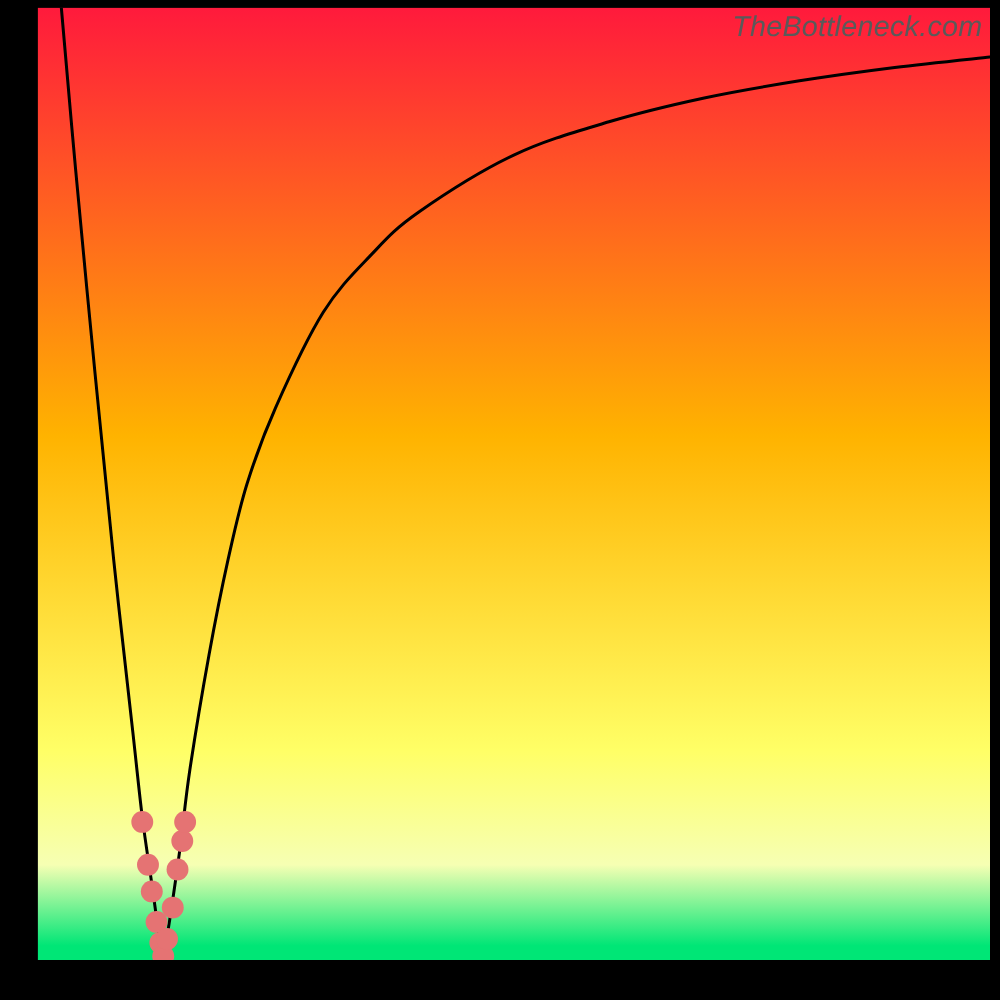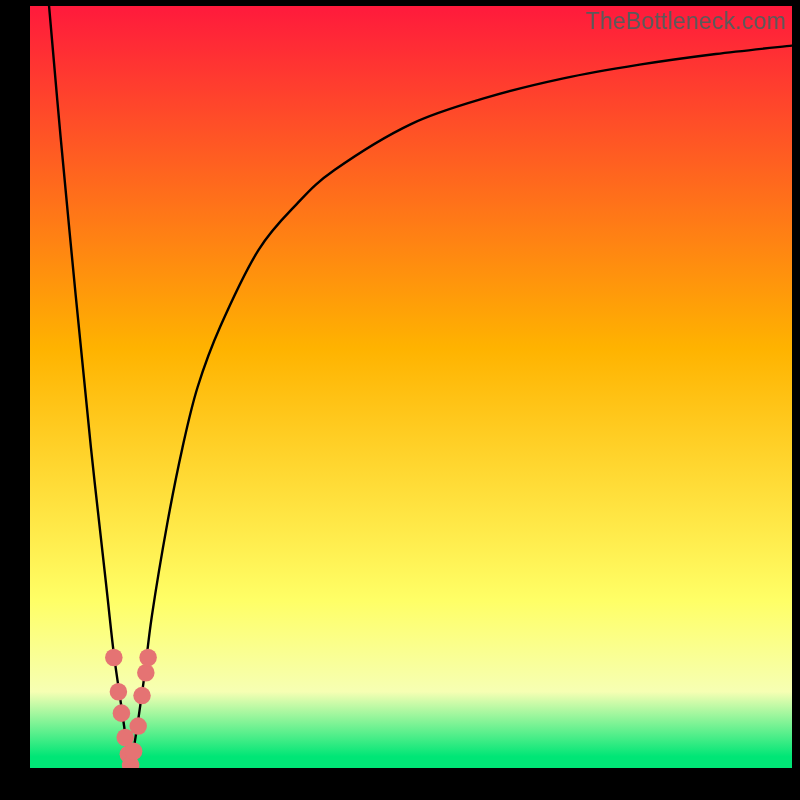--- a/index.html
+++ b/index.html
@@ -10,20 +10,21 @@
     overflow: hidden;
     background: #000;
     font-family: Arial, Helvetica, sans-serif;
   }
   .frame {
     position: relative;
     width: 800px;
     height: 660px;
     background: #000;
     box-sizing: border-box;
+    font-style: italic;
   }
   .plot-area {
     position: absolute;
     left: 30px;
     top: 6px;
     width: 762px;
     height: 762px;
     overflow: hidden;
   }
   .plot-bg {

